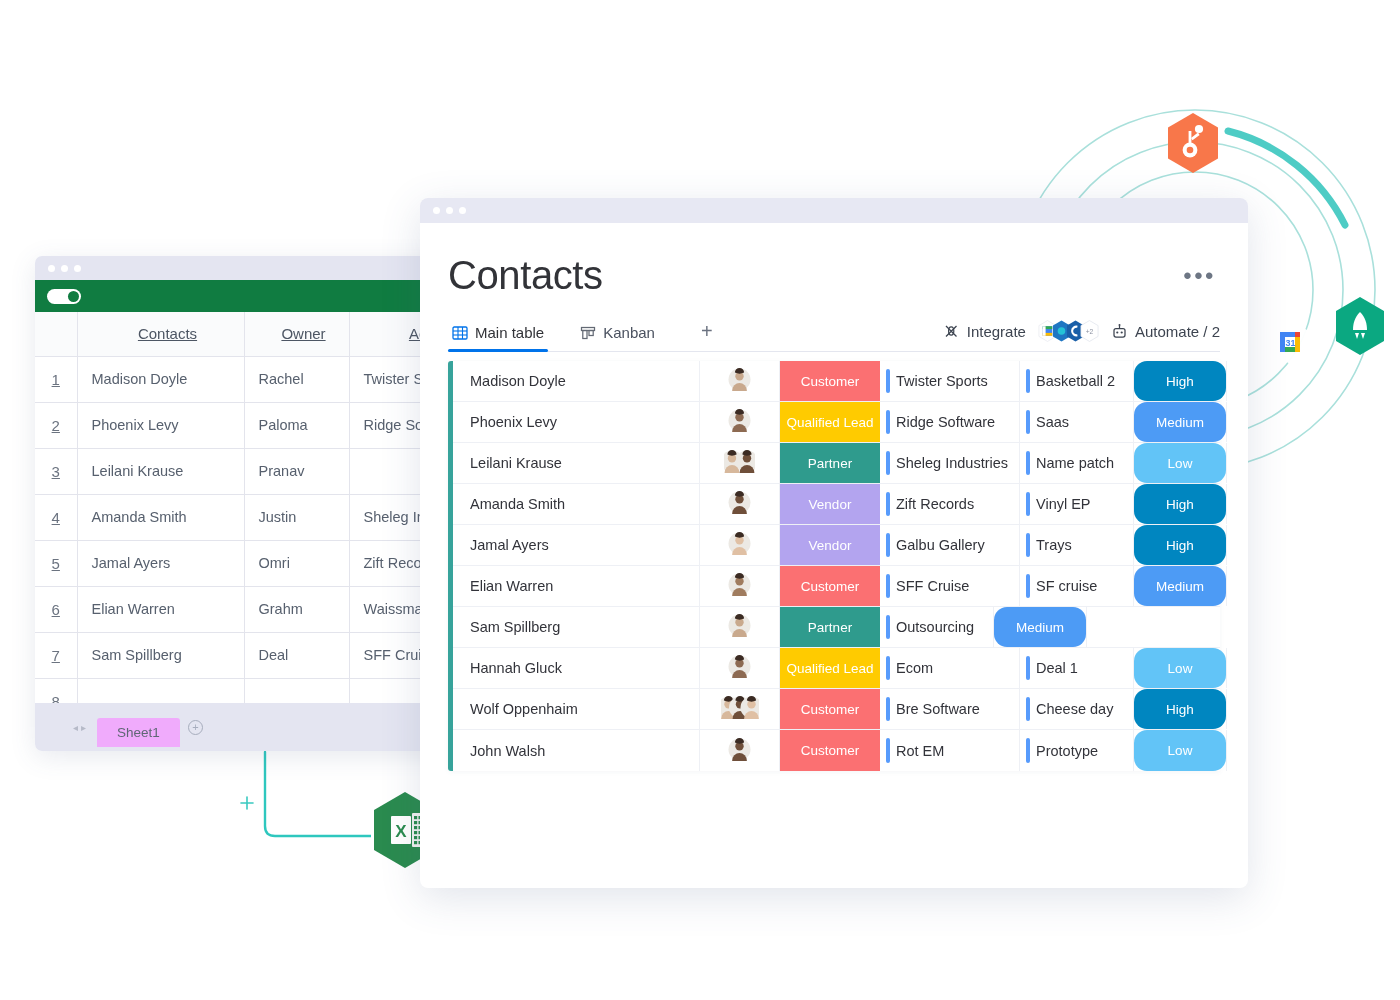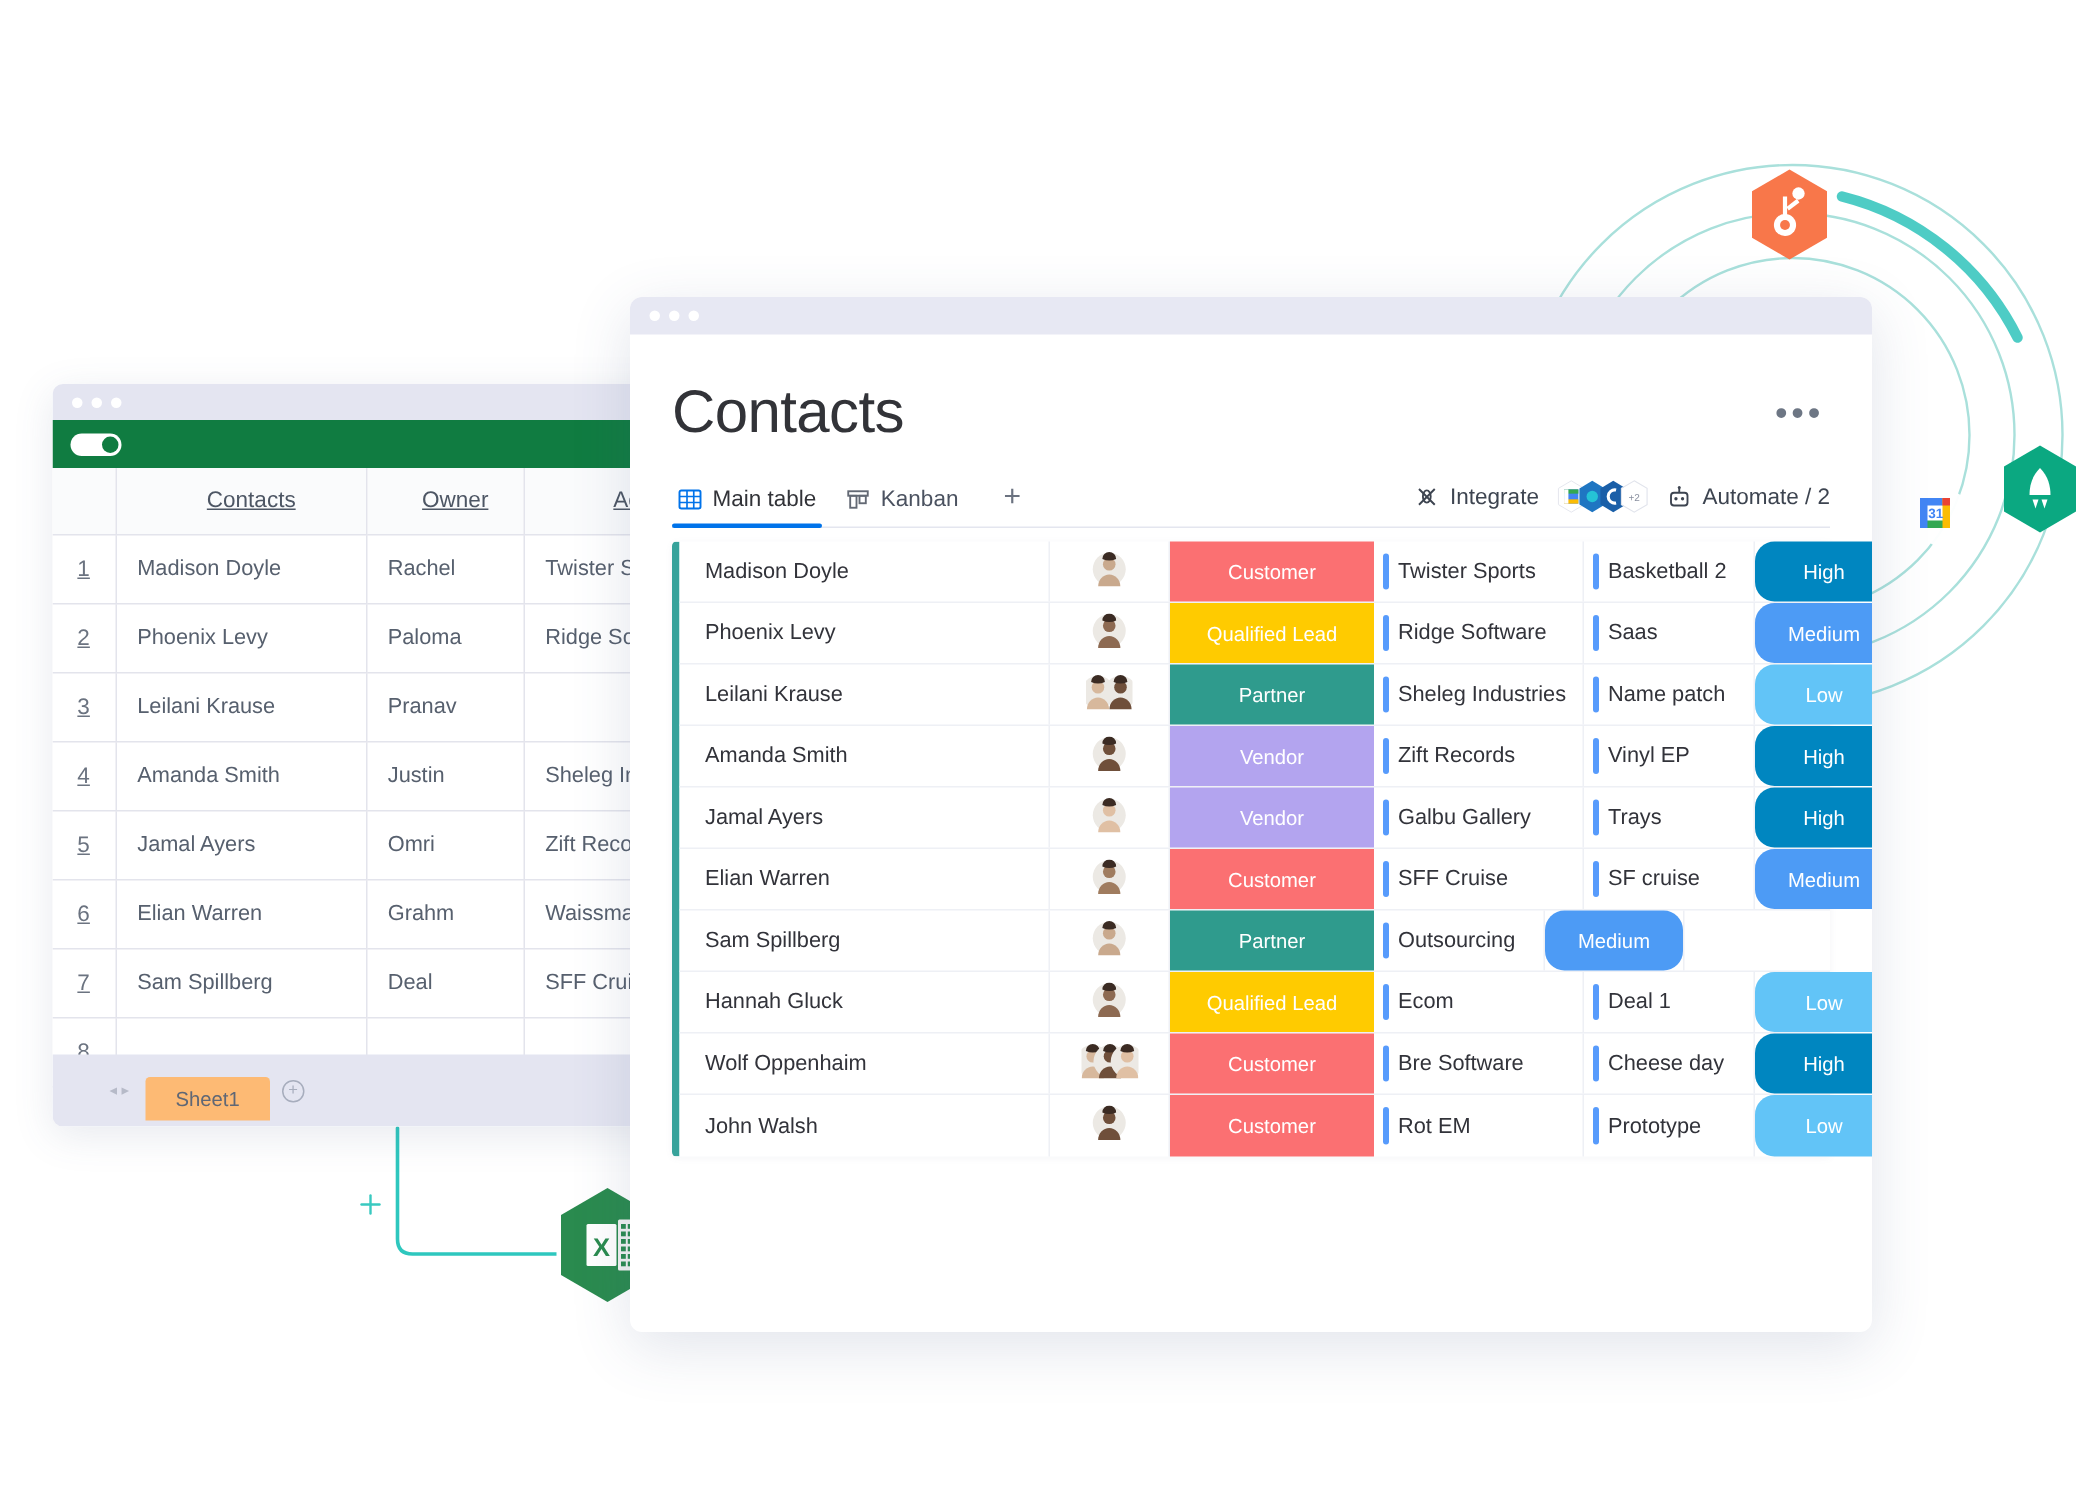--- a/index.html
+++ b/index.html
@@ -64,21 +64,21 @@
   .c-contacts { width: 167px; }
   .c-owner { width: 105px; }
   .c-account { width: 160px; }
   .sheet-footer {
     position: absolute; left: 0; right: 0; bottom: 0;
     height: 48px; background: #e4e5f1;
     display: flex; align-items: center; padding-left: 38px; gap: 8px;
   }
   .sf-arrows { color: #b6bac8; font-size: 10px; letter-spacing: 3px; }
   .sf-tab {
-    background: #fdba74; border-radius: 3px 3px 0 0;
+    background: #f0abfc; border-radius: 3px 3px 0 0;
     padding: 7px 20px; font-size: 13.5px; color: #5f6775;
     margin-bottom: -10px;
   }
   .sf-plus {
     width: 15px; height: 15px; border-radius: 50%;
     border: 1.4px solid #a7adbd; color: #a7adbd;
     font-size: 11px; line-height: 12px; text-align: center;
   }
 
   
@@ -105,21 +105,21 @@
     letter-spacing: -0.4px;
   }
   .dots-menu { color: #6d7684; font-size: 24px; letter-spacing: 2.5px; line-height: 14px; padding-right: 4px; }
 
   .tabs-row {
     margin-top: 22px;
     display: flex; align-items: flex-end; justify-content: space-between;
     border-bottom: 1px solid #e4e6ef;
     padding-bottom: 0;
   }
-  .tabs-left { display: flex; align-items: center; gap: 4px; }
+  .tabs-left { display: flex; align-items: center; gap: 20px; }
   .tab {
     display: flex; align-items: center; gap: 7px;
     padding: 4px 12px 10px 4px;
     font-size: 15px; color: #4b5260;
     position: relative;
   }
   .tab.active { color: #323338; }
   .tab.active::after {
     content: ""; position: absolute; left: 0; right: 8px; bottom: -1px;
     height: 3px; background: #0073ea; border-radius: 2px;
@@ -154,21 +154,21 @@
     border-radius: 3px 0 0 3px;
     background: #ffffff;
     box-shadow: 0 1px 5px rgba(100,110,140,0.07);
   }
   .row { display: flex; align-items: stretch; height: 41px; border-bottom: 1px solid #eef0f5; }
   .row:last-child { border-bottom: none; }
   .cell { display: flex; align-items: center; font-size: 14.5px; color: #32333a; }
   .c-name { width: 247px; flex: none; padding-left: 17px; border-right: 1px solid #eef0f5; }
   .c-av { width: 80px; flex: none; justify-content: center; border-right: 1px solid #eef0f5; }
   .c-type {
-    width: 136px; flex: none; justify-content: center;
+    width: 100px; flex: none; justify-content: center;
     color: #ffffff; font-size: 13.5px;
   }
   .c-acct, .c-deal {
     flex: none; padding-left: 16px; position: relative;
     border-right: 1px solid #eef0f5;
   }
   .c-acct { width: 140px; }
   .c-deal { width: 114px; }
   .c-acct::before, .c-deal::before {
     content: ""; position: absolute; left: 6px; top: 8px; bottom: 8px;

